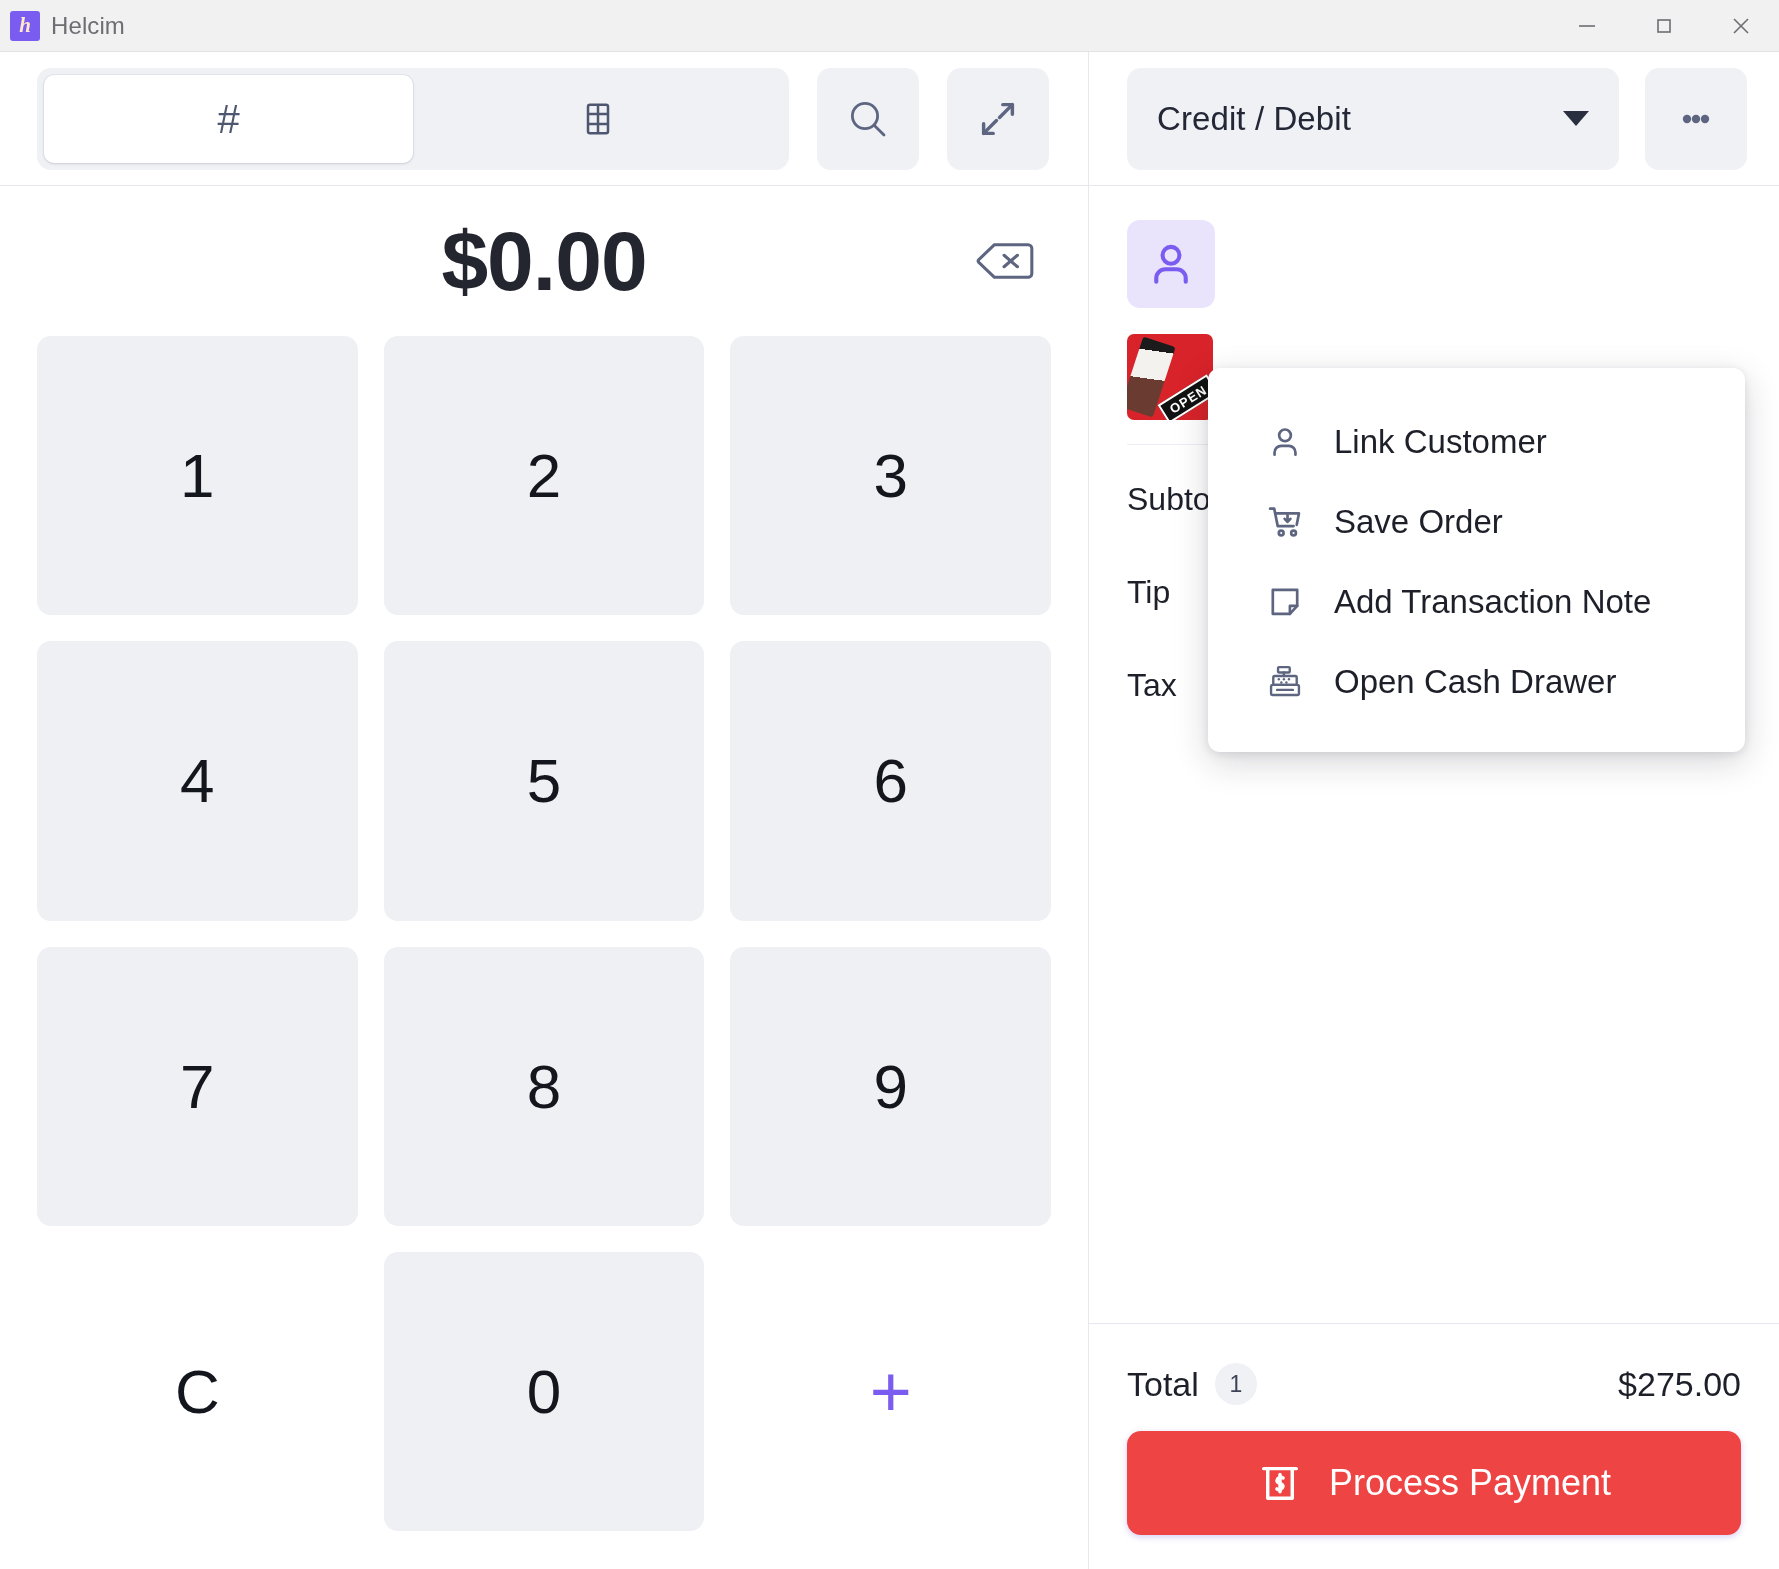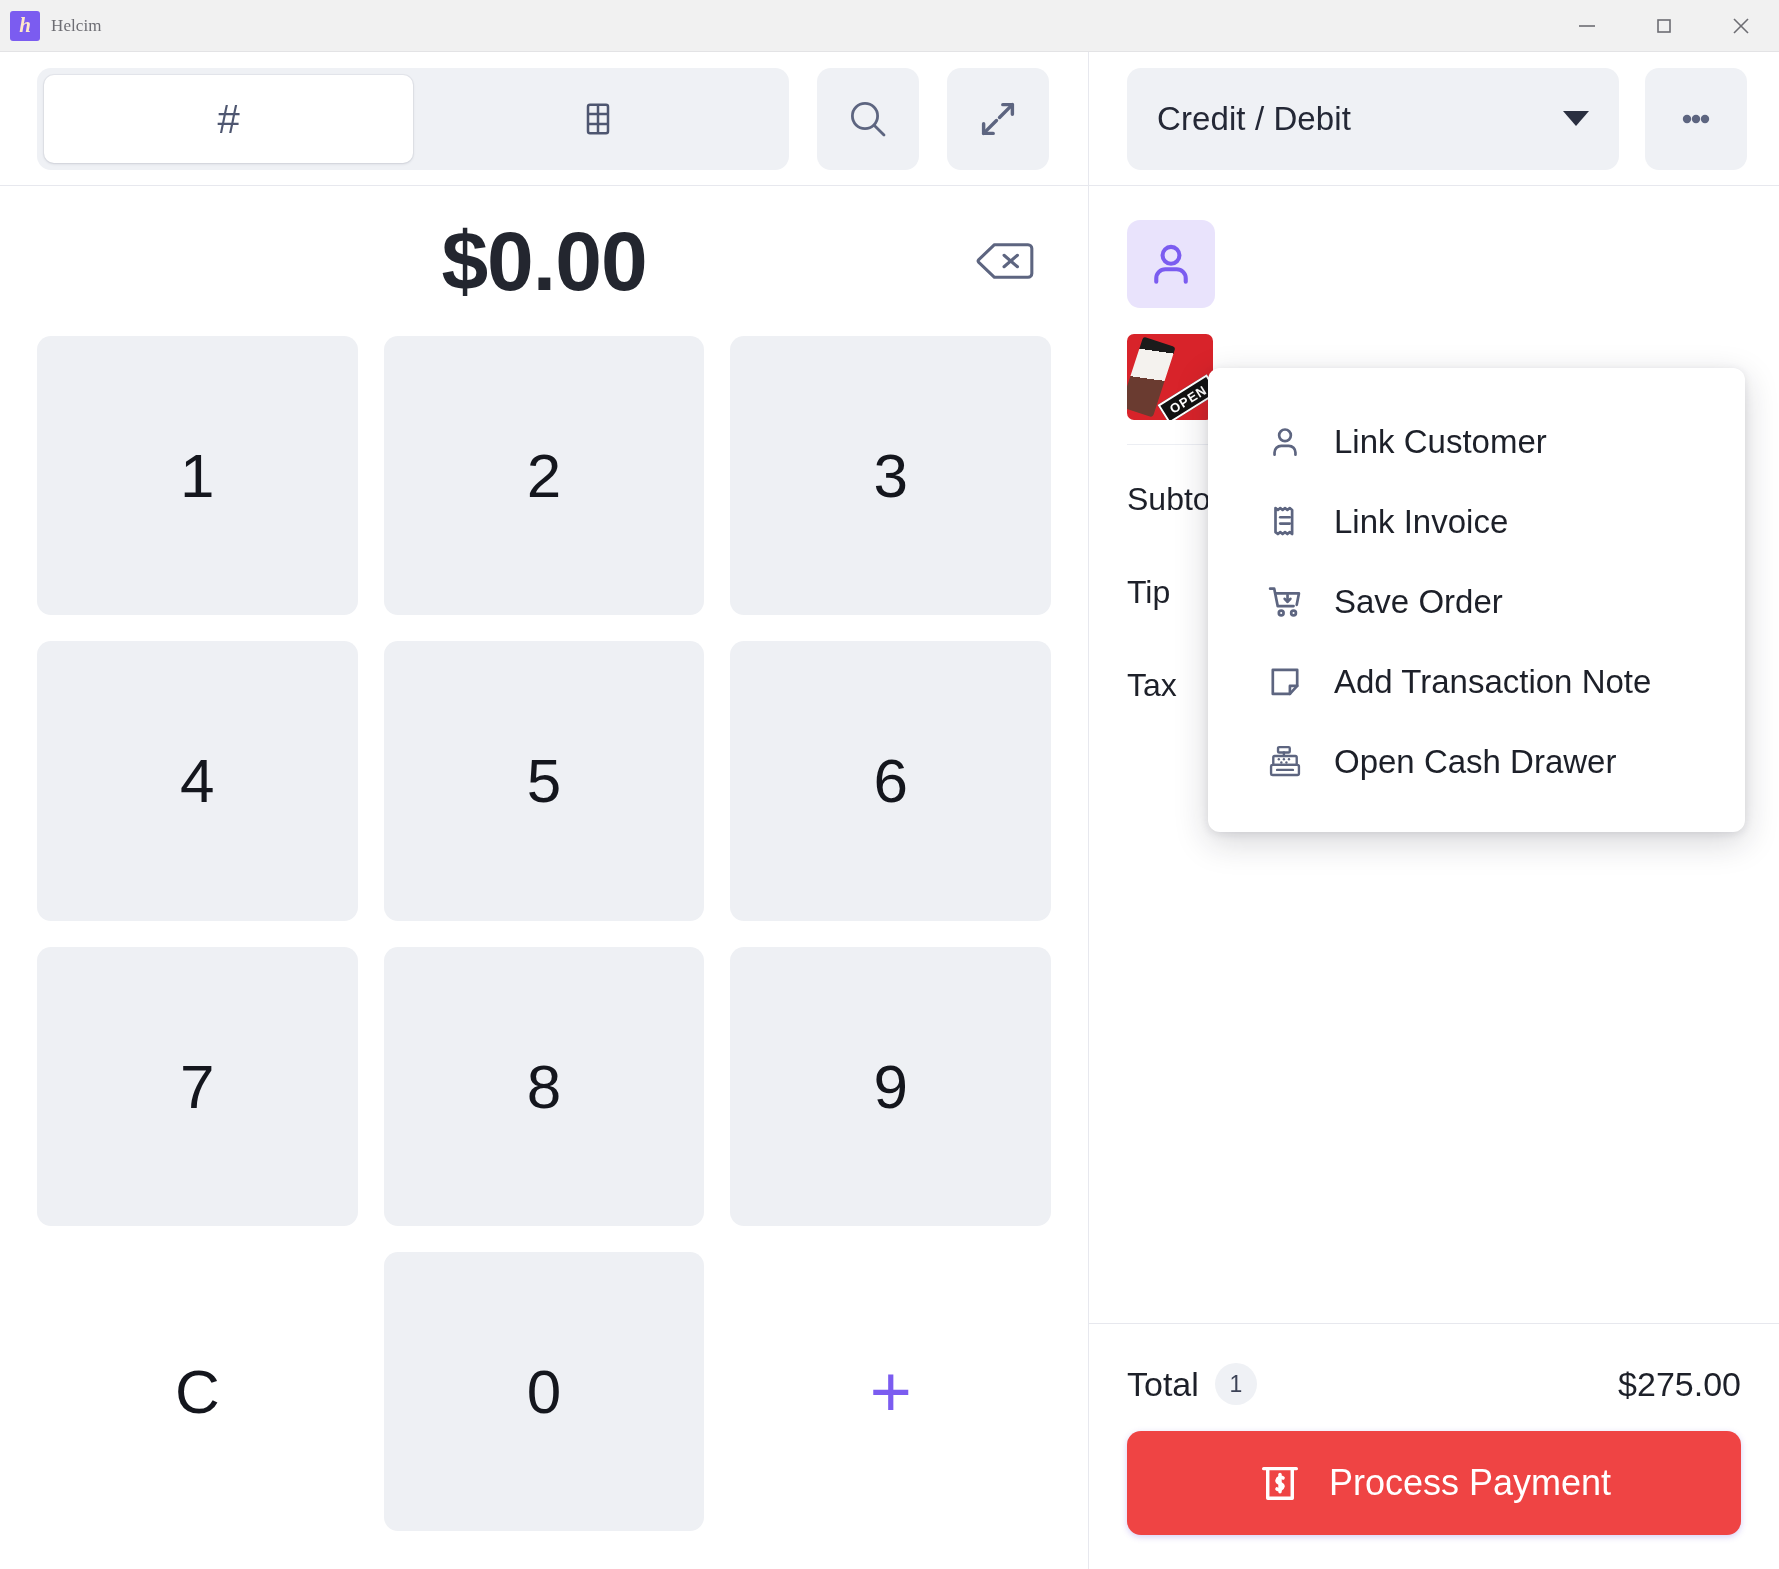--- a/index.html
+++ b/index.html
@@ -39,24 +39,23 @@
     border-radius: 3px;
     display: flex; align-items: center; justify-content: center;
     color: #ffe9c8;
     font-family: "Liberation Serif", serif;
     font-style: italic;
     font-weight: 700;
     font-size: 21px;
     line-height: 1;
   }
   .app-title {
-    font-size: 17px;
+    font-size: 24px;
     color: #6d6d73;
     letter-spacing: .1px;
-    font-family: Liberation Serif, serif;
   }
   .win-controls {
     margin-left: auto;
     display: flex; align-items: stretch; height: 52px;
   }
   .win-btn {
     width: 77px;
     display: flex; align-items: center; justify-content: center;
     cursor: default;
   }
@@ -500,30 +499,20 @@
       <div class="menu-item">
         <span class="mi-icon">
           <svg width="38" height="38" viewBox="0 0 24 24" fill="none" stroke="currentColor" stroke-width="1.7" stroke-linecap="round" stroke-linejoin="round">
             <circle cx="12" cy="7.8" r="3.7"></circle>
             <path d="M5.4 20 v-1.4 a4.2 4.2 0 0 1 4.2 -4.2 h4.8 a4.2 4.2 0 0 1 4.2 4.2 V20"></path>
           </svg>
         </span>
         <span>Link Customer</span>
       </div>
 
-      <div class="menu-item">
-        <span class="mi-icon">
-          <svg width="38" height="38" viewBox="0 0 24 24" fill="none" stroke="currentColor" stroke-width="1.7" stroke-linecap="round" stroke-linejoin="round">
-            <path d="M6 3.2 l1.5 1.2 1.5 -1.2 1.5 1.2 1.5 -1.2 1.5 1.2 1.5 -1.2 1.5 1.2 v15.2 l-1.5 -1.2 -1.5 1.2 -1.5 -1.2 -1.5 1.2 -1.5 -1.2 -1.5 1.2 -1.5 -1.2 Z"></path>
-            <line x1="9" y1="9" x2="15" y2="9"></line>
-            <line x1="9" y1="13" x2="15" y2="13"></line>
-          </svg>
-        </span>
-        <span>Link Invoice</span>
-      </div>
 
       <div class="menu-item">
         <span class="mi-icon">
           <svg width="38" height="38" viewBox="0 0 24 24" fill="none" stroke="currentColor" stroke-width="1.7" stroke-linecap="round" stroke-linejoin="round">
             <path d="M2.6 3.6 h2.6 l2.2 11 h10"></path>
             <path d="M6.6 6.6 h14.2 l-1.4 7.2"></path>
             <line x1="13.6" y1="7.6" x2="13.6" y2="11.6"></line>
             <polyline points="11.8,10 13.6,11.9 15.4,10"></polyline>
             <circle cx="9.6" cy="19" r="1.5"></circle>
             <circle cx="17.4" cy="19" r="1.5"></circle>

